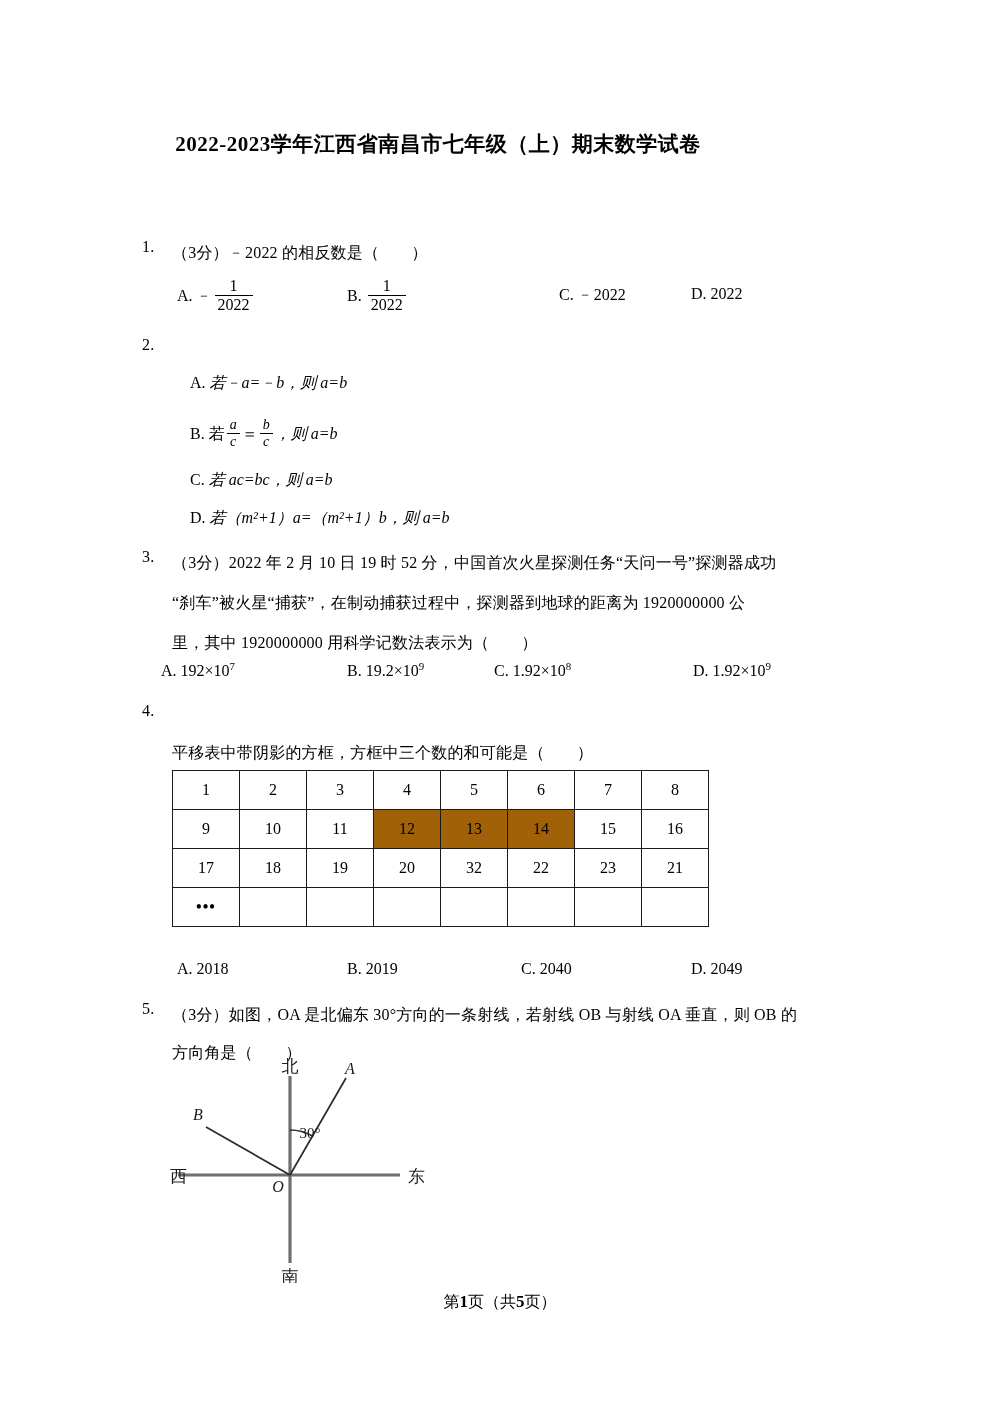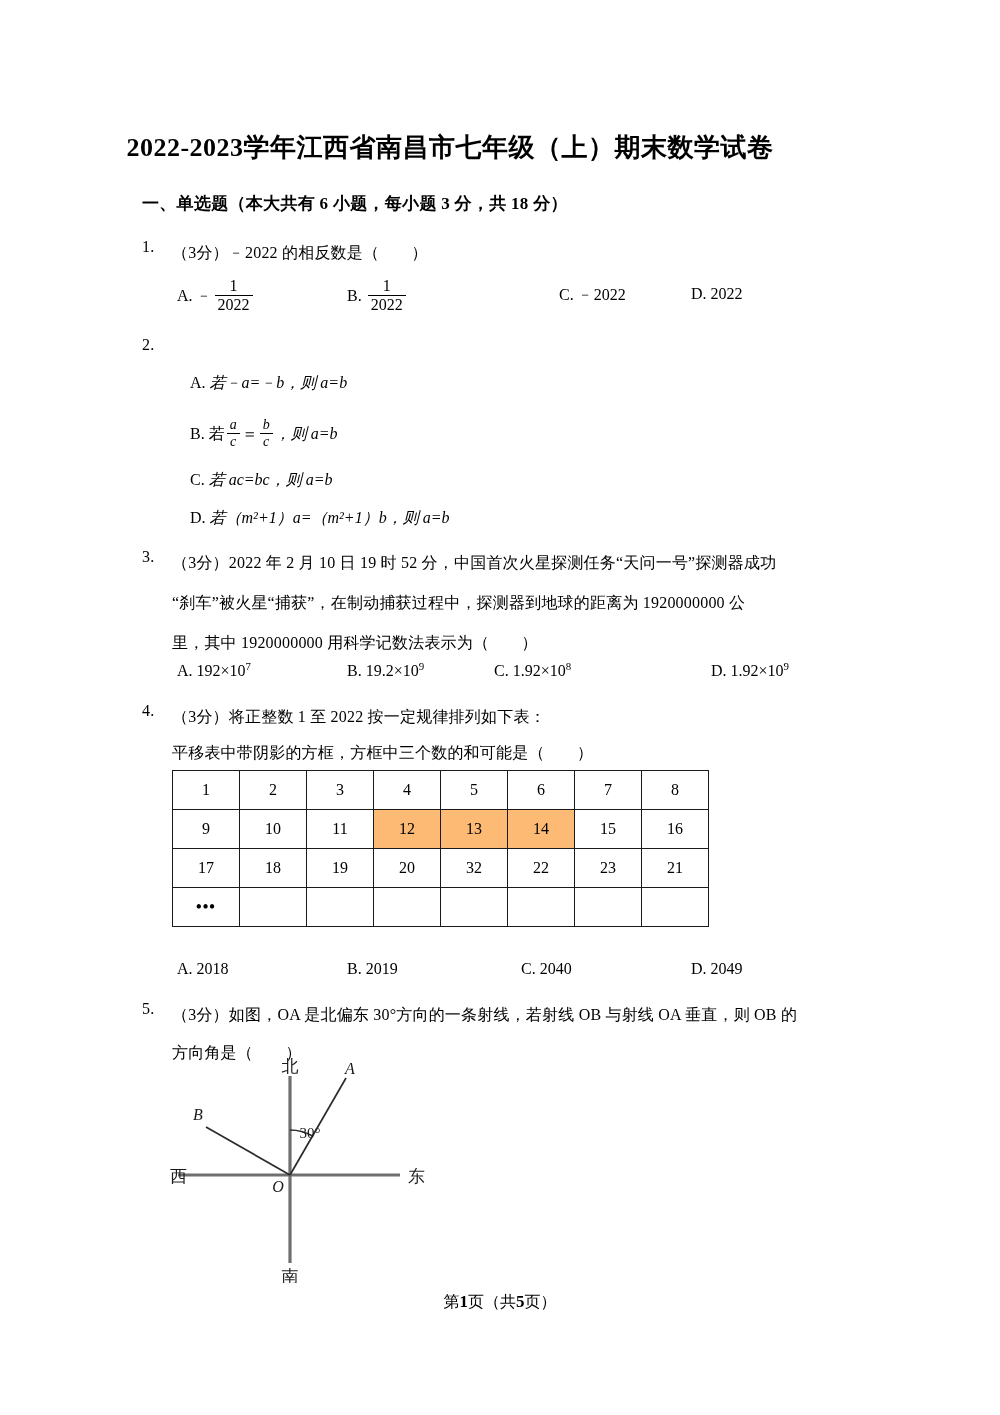--- a/index.html
+++ b/index.html
@@ -19,25 +19,24 @@
     position: absolute;
     left: 0; top: 0;
     width: 1000px;
     height: 1415px;
   }
   .title {
     position: absolute;
     left: 0; top: 130px;
     width: 876px;
     text-align: center;
-    font-size: 26px;
+    font-size: 21px;
     font-weight: bold;
     letter-spacing: 0.5px;
     font-family: "Liberation Serif", "DejaVu Serif", serif;
-    margin-left: 12px;
   }
   .section-head {
     position: absolute;
     left: 142px; top: 192px;
     font-size: 17px;
     font-weight: bold;
     letter-spacing: 0.3px;
   }
   .q {
     position: absolute;
@@ -96,21 +95,21 @@
   }
   .numtable td {
     width: 64px;
     height: 36px;
     border: 1.4px solid #1a1a1a;
     text-align: center;
     vertical-align: middle;
     font-family: "Liberation Serif", "DejaVu Serif", serif;
   }
   .numtable td.shaded {
-    background: #fdba74;
+    background: #a16207;
   }
   .dots {
     letter-spacing: 1px;
     font-weight: bold;
   }
 
   
   .figure {
     position: absolute;
     left: 160px;
@@ -130,21 +129,20 @@
   }
   .footer b { font-size: 17px; }
 </style>
 </head>
 <body>
 
 <div class="page">
 
   <div class="title">2022-2023学年江西省南昌市七年级（上）期末数学试卷</div>
 
-  <div class="section-head">一、单选题（本大共有 6 小题，每小题 3 分，共 18 分）</div>
 
   <div class="qnum" style="left:142px; top:238px;">1.</div>
   <div class="q" style="left:172px; top:238px;">
     <span>（3分）</span><span>﹣2022 的相反数是（　　）</span>
   </div>
 
   <div class="opt" style="left:177px; top:278px;">
     <span>A.</span>
     <span>﹣</span><span class="frac"><span class="num">1</span><span class="den">2022</span></span>
   </div>
@@ -183,41 +181,38 @@
     <span class="ital">若（m²+1）a=（m²+1）b，则 a=b</span>
   </div>
 
   <div class="qnum" style="left:142px; top:548px;">3.</div>
   <div class="q" style="left:172px; top:548px;">
     <span>（3分）</span><span>2022 年 2 月 10 日 19 时 52 分，中国首次火星探测任务“天问一号”探测器成功</span>
   </div>
   <div class="q" style="left:172px; top:588px;">“刹车”被火星“捕获”，在制动捕获过程中，探测器到地球的距离为 1920000000 公</div>
   <div class="q" style="left:172px; top:628px;">里，其中 1920000000 用科学记数法表示为（　　）</div>
 
-  <div class="opt" style="left:177px; top:662px;">
+  <div class="opt" style="left:161px; top:662px;">
     <span>A.</span>
     <span>192×10</span><sup>7</sup>
   </div>
   <div class="opt" style="left:347px; top:662px;">
     <span>B.</span>
     <span>19.2×10</span><sup>9</sup>
   </div>
   <div class="opt" style="left:494px; top:662px;">
     <span>C.</span>
     <span>1.92×10</span><sup>8</sup>
   </div>
-  <div class="opt" style="left:711px; top:662px;">
+  <div class="opt" style="left:693px; top:662px;">
     <span>D.</span>
     <span>1.92×10</span><sup>9</sup>
   </div>
 
   <div class="qnum" style="left:142px; top:702px;">4.</div>
-  <div class="q" style="left:172px; top:702px;">
-    <span>（3分）</span><span>将正整数 1 至 2022 按一定规律排列如下表：</span>
-  </div>
   <div class="q" style="left:172px; top:738px;">平移表中带阴影的方框，方框中三个数的和可能是（　　）</div>
 
   <table class="numtable">
     <tbody>
       <tr>
         <td>1</td>
         <td>2</td>
         <td>3</td>
         <td>4</td>
         <td>5</td>

